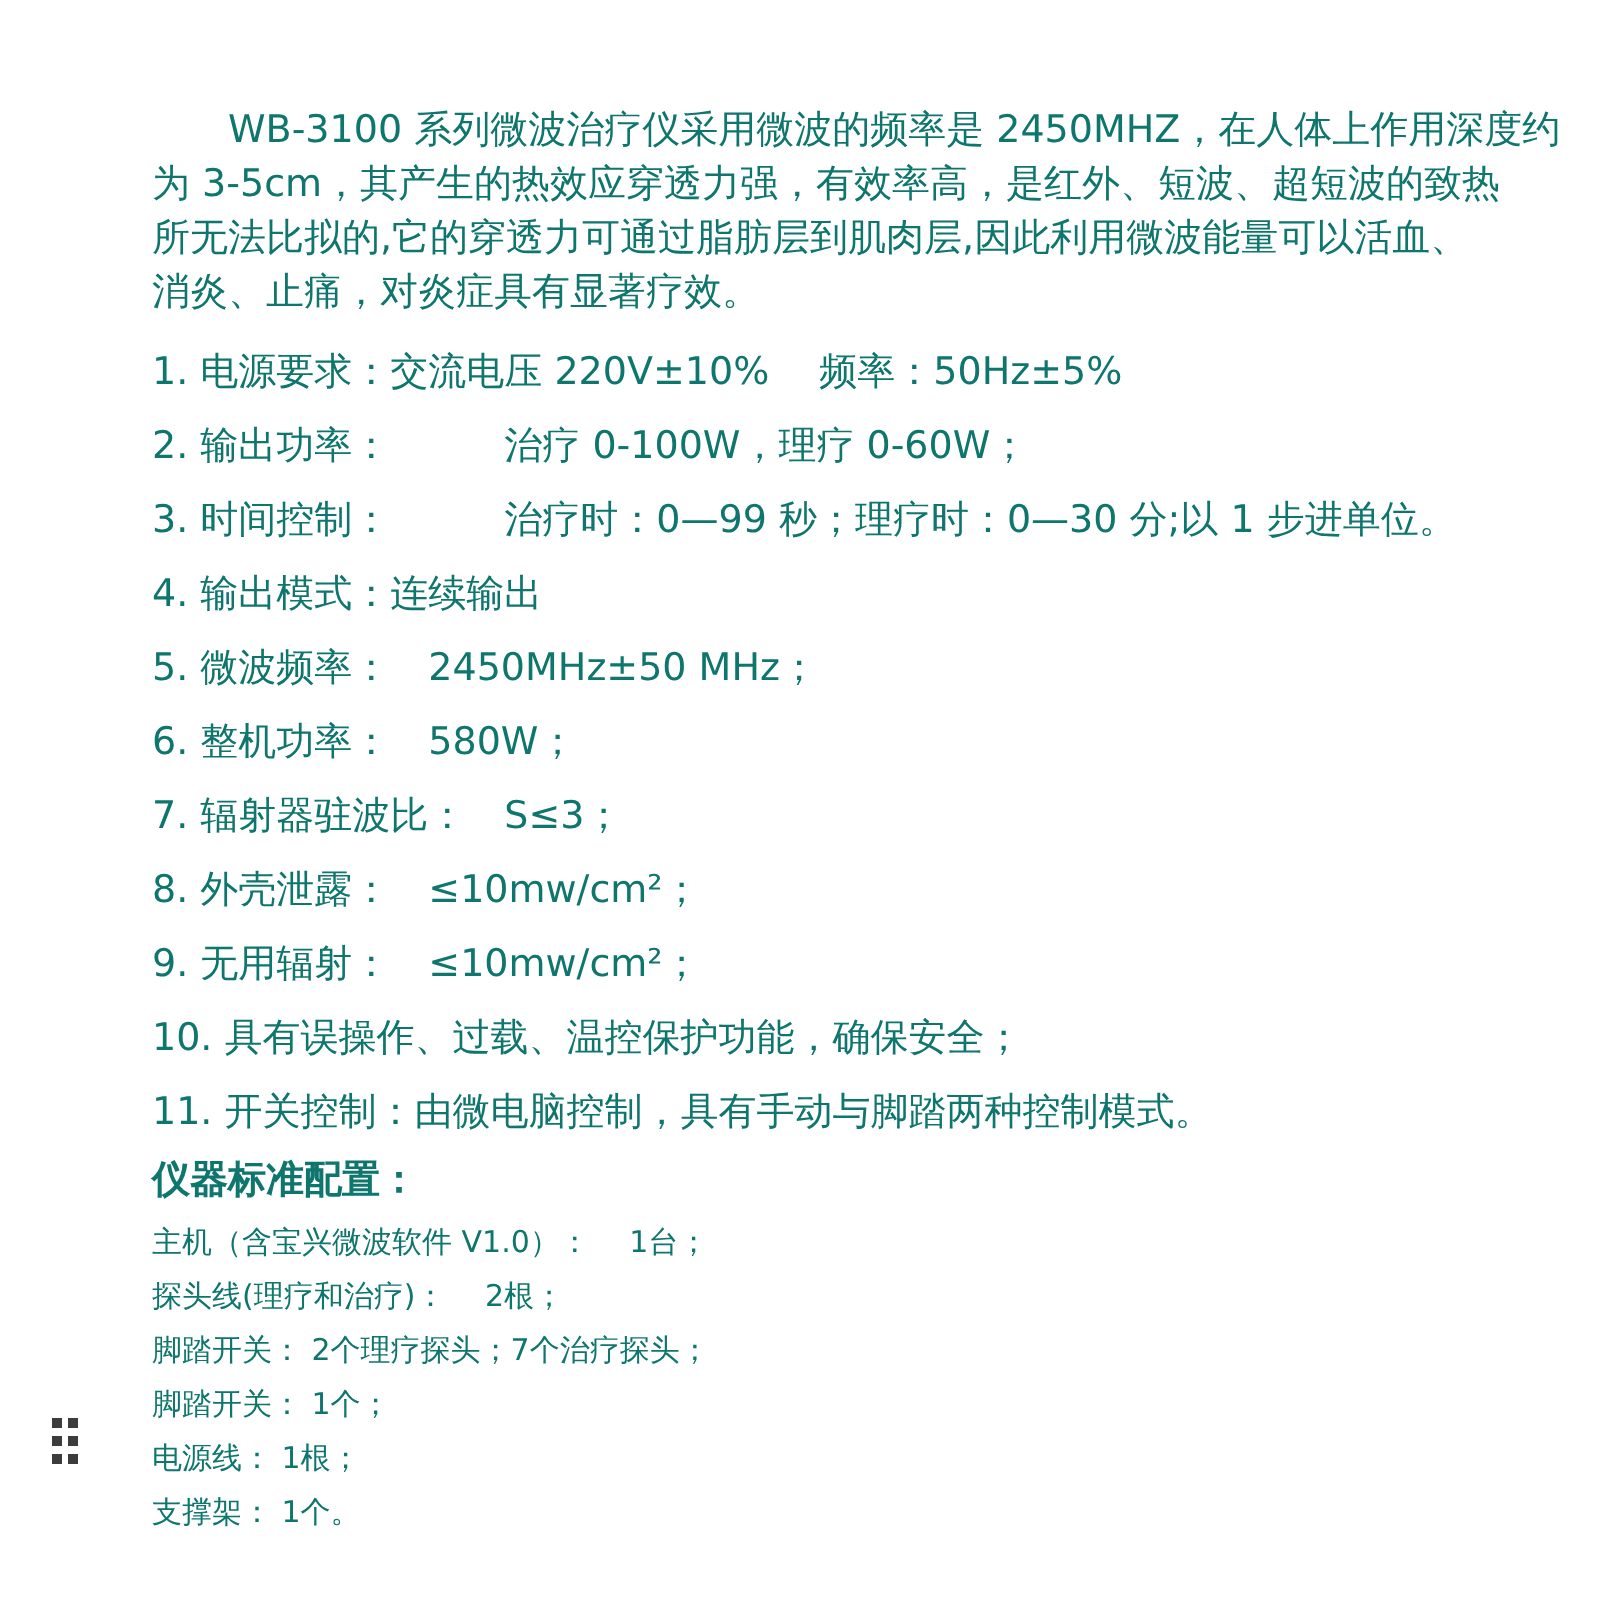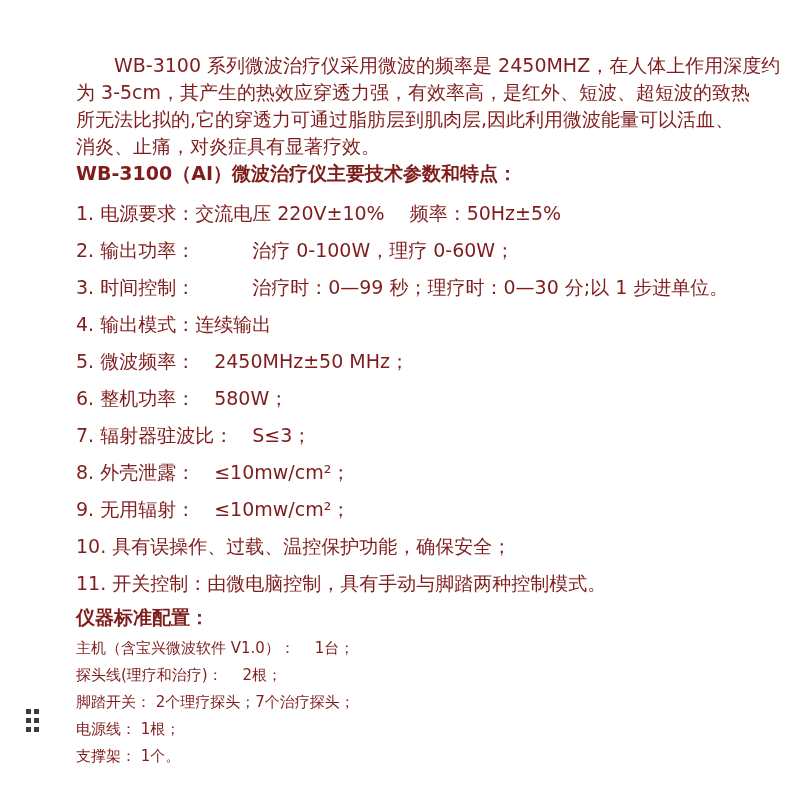--- a/index.html
+++ b/index.html
@@ -1,21 +1,21 @@
 <!DOCTYPE html>
 <html><head>
 <meta charset="utf-8">
 <style>
   html, body { margin: 0; padding: 0; }
   .page {
     position: relative;
     width: 800px;
     height: 800px;
     background: #ffffff;
-    color: #7f1d1d;
+    color: #0f766e;
     font-family: "DejaVu Sans", sans-serif;
     overflow: hidden;
   }
   .content {
     position: absolute;
     left: 76px;
     top: 52px;
     width: 672px;
   }
   .intro-line {
@@ -66,39 +66,39 @@
 <body>
 
 <div class="page">
   <div class="content">
 
     <p class="intro-line indent">WB-3100 系列微波治疗仪采用微波的频率是 2450MHZ，在人体上作用深度约</p>
     <p class="intro-line">为 3-5cm，其产生的热效应穿透力强，有效率高，是红外、短波、超短波的致热</p>
     <p class="intro-line">所无法比拟的,它的穿透力可通过脂肪层到肌肉层,因此利用微波能量可以活血、</p>
     <p class="intro-line">消炎、止痛，对炎症具有显著疗效。</p>
 
-    <h2 class="section-heading specs-heading">WB-3100（AI）微波治疗仪主要技术参数和特点：</h2>
 
     <p class="spec-line">1. 电源要求：交流电压 220V±10%　 频率：50Hz±5%</p>
     <p class="spec-line">2. 输出功率：　　　治疗 0-100W，理疗 0-60W；</p>
     <p class="spec-line">3. 时间控制：　　　治疗时：0—99 秒；理疗时：0—30 分;以 1 步进单位。</p>
     <p class="spec-line">4. 输出模式：连续输出</p>
     <p class="spec-line">5. 微波频率：　2450MHz±50 MHz；</p>
     <p class="spec-line">6. 整机功率：　580W；</p>
     <p class="spec-line">7. 辐射器驻波比：　S≤3；</p>
     <p class="spec-line">8. 外壳泄露：　≤10mw/cm²；</p>
     <p class="spec-line">9. 无用辐射：　≤10mw/cm²；</p>
     <p class="spec-line">10. 具有误操作、过载、温控保护功能，确保安全；</p>
     <p class="spec-line">11. 开关控制：由微电脑控制，具有手动与脚踏两种控制模式。</p>
 
     <h2 class="section-heading config-heading">仪器标准配置：</h2>
 
     <p class="config-line">主机（含宝兴微波软件 V1.0）：　 1台；</p>
     <p class="config-line">探头线(理疗和治疗)：　 2根；</p>
     <p class="config-line">脚踏开关： 2个理疗探头；7个治疗探头；</p>
+    <p class="config-line">脚踏开关： 1个；</p>
     <p class="config-line">电源线： 1根；</p>
     <p class="config-line">支撑架： 1个。</p>
 
   </div>
 
   <div class="dots-grid">
     <i></i>
       <i></i>
     <i></i>
       <i></i>

